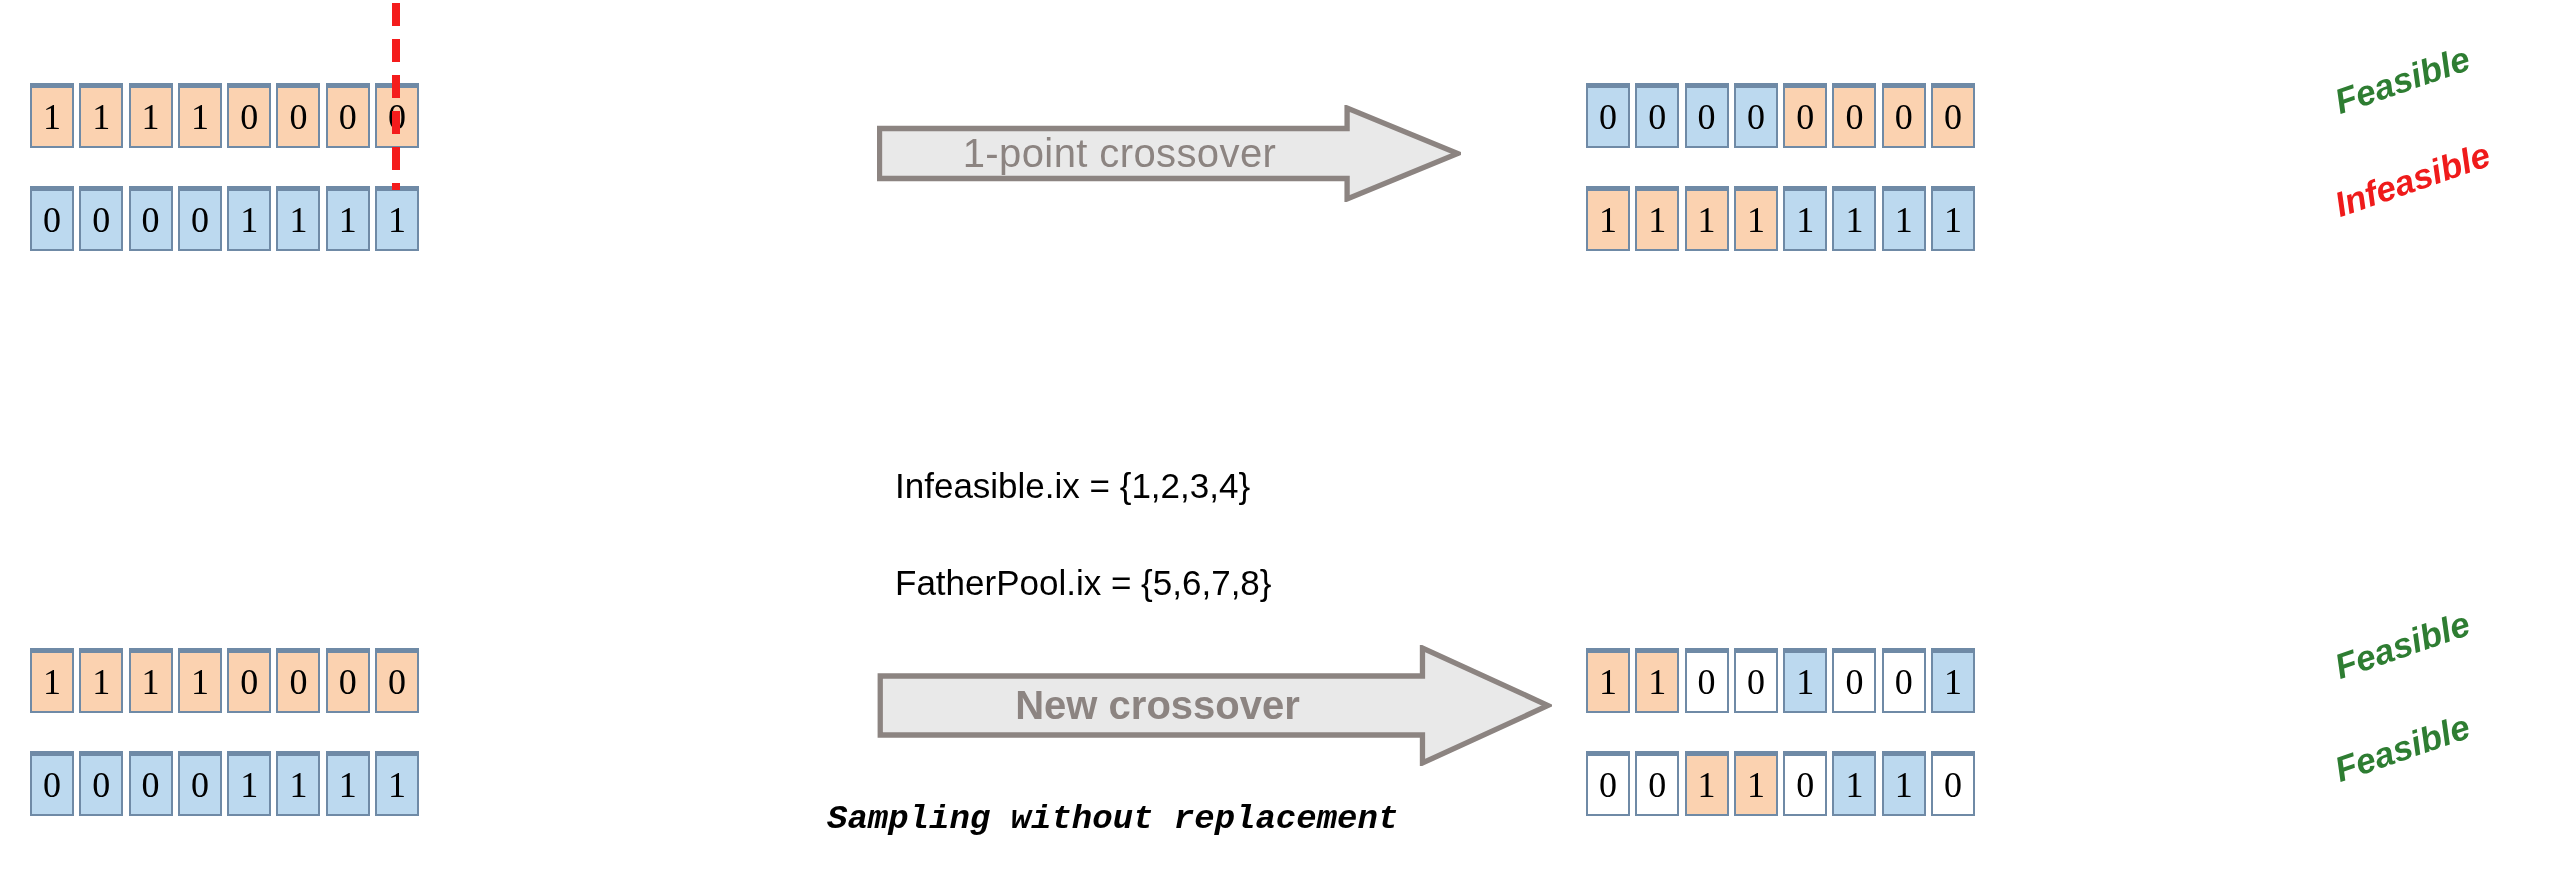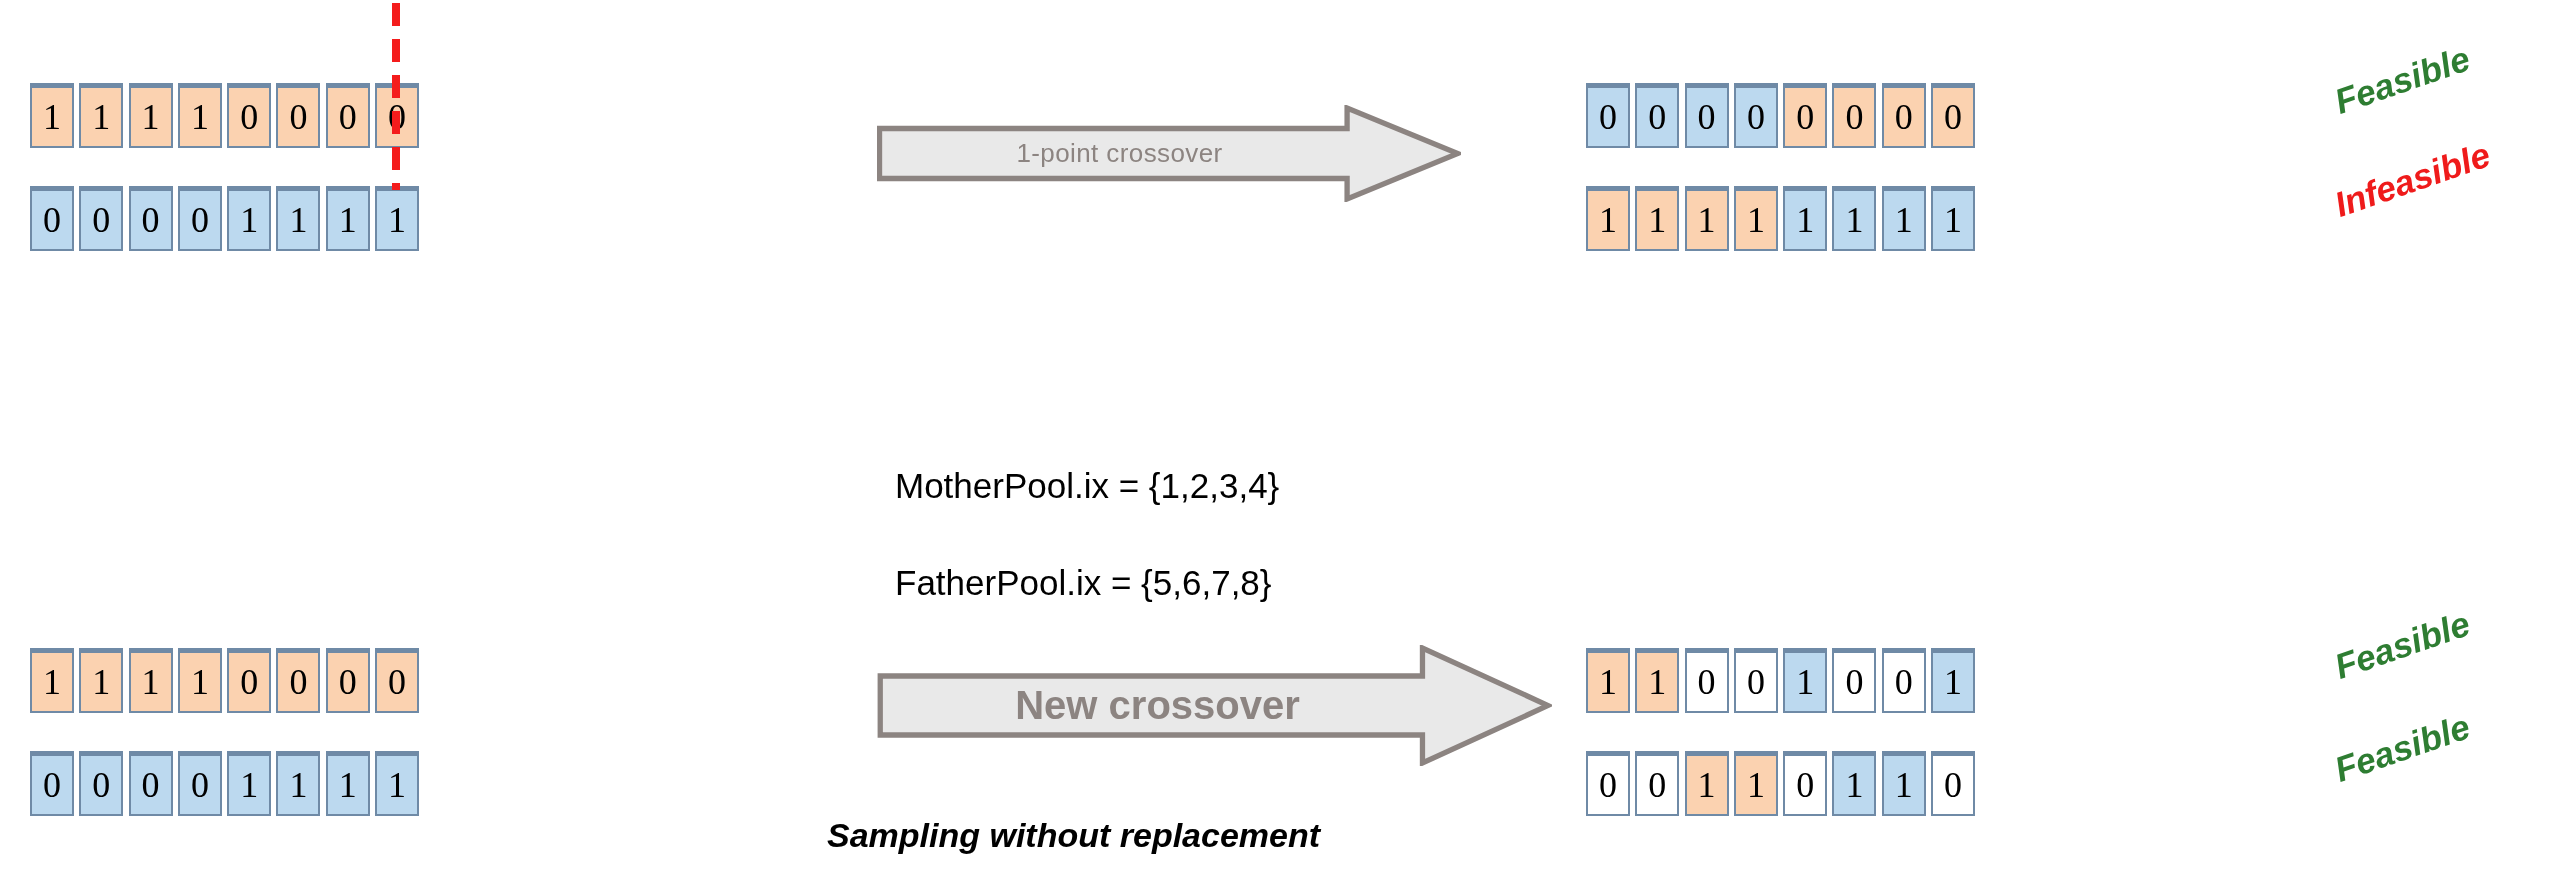--- a/index.html
+++ b/index.html
@@ -38,34 +38,34 @@
   
   .arrow{position:absolute;}
   .arrow svg{display:block;}
   .arrow-label{
     position:absolute;
     display:flex;align-items:center;justify-content:center;
     color:#8c8481;
     white-space:nowrap;
     pointer-events:none;
   }
-  .lbl-thin{font-size:26px;font-weight:400;letter-spacing:0.4px;}
+  .lbl-thin{font-size:40px;font-weight:400;letter-spacing:0.4px;}
   .lbl-bold{font-size:40px;font-weight:bold;}
 
   
   .pool-text{
     position:absolute;
     font-family:"Liberation Sans", sans-serif;
     font-size:35px;color:#000;white-space:nowrap;
   }
   .sampling-text{
     position:absolute;
-    font-family:Liberation Sans, sans-serif;
+    font-family:Liberation Mono, monospace;
     font-size:34px;font-weight:bold;font-style:italic;
-    color:#000;white-space:nowrap;margin-top:16px;
+    color:#000;white-space:nowrap;
   }
 
   
   .tag{
     position:absolute;
     font-family:"Liberation Sans", sans-serif;
     font-size:35px;font-weight:bold;font-style:italic;
     white-space:nowrap;
     transform-origin:0 50%;
     transform:rotate(-19deg);
@@ -123,21 +123,21 @@
     <div class="cell c-orange">1</div>
     <div class="cell c-blue">1</div>
     <div class="cell c-blue">1</div>
     <div class="cell c-blue">1</div>
     <div class="cell c-blue">1</div>
   </div>
 
 <div class="tag tag-ok" style="left:2336px;top:83px;">Feasible</div>
 <div class="tag tag-bad" style="left:2336px;top:186px;">Infeasible</div>
 
-<div class="pool-text" style="left:895px;top:466px;">MotherPool.ix = {1,2,3,4}</div>
+<div class="pool-text" style="left:895px;top:466px;">Infeasible.ix = {1,2,3,4}</div>
 <div class="pool-text" style="left:895px;top:563px;">FatherPool.ix = {5,6,7,8}</div>
 
 <div class="row" style="left:30px;top:648px;">
     <div class="cell c-orange">1</div>
     <div class="cell c-orange">1</div>
     <div class="cell c-orange">1</div>
     <div class="cell c-orange">1</div>
     <div class="cell c-orange">0</div>
     <div class="cell c-orange">0</div>
     <div class="cell c-orange">0</div>

